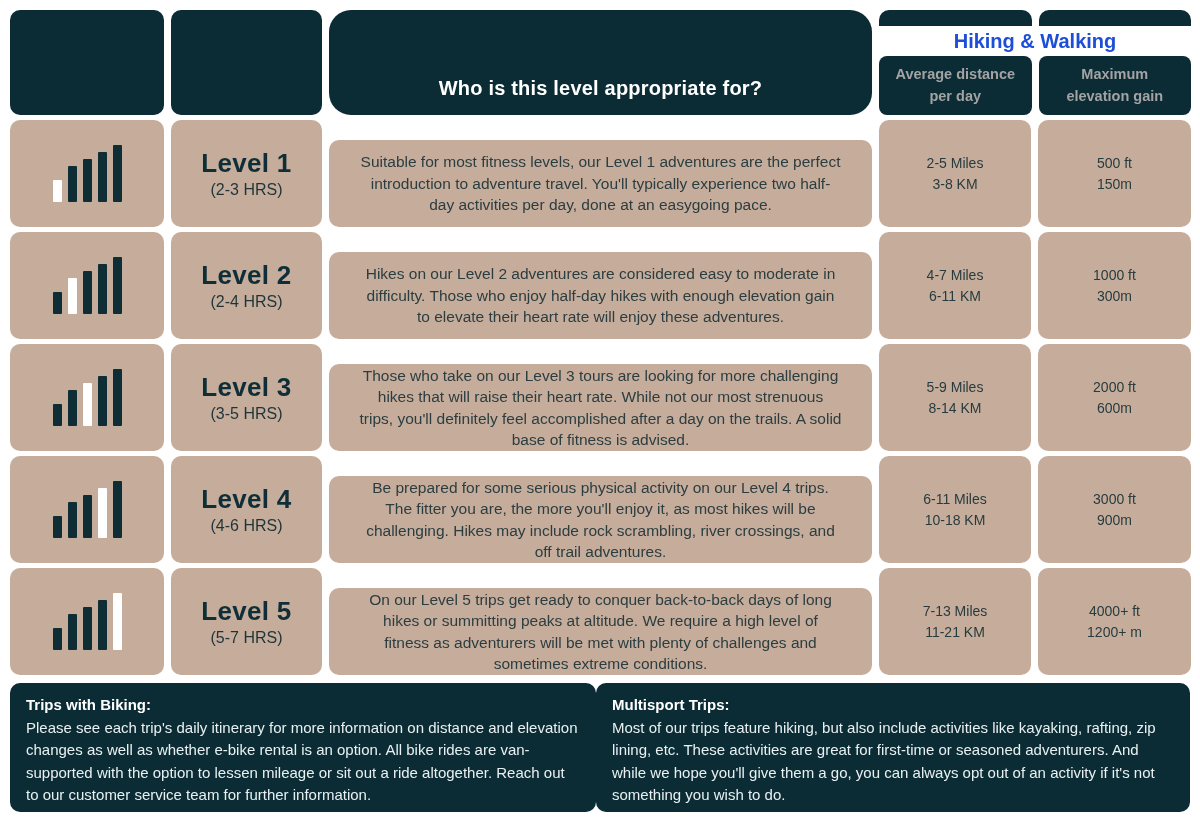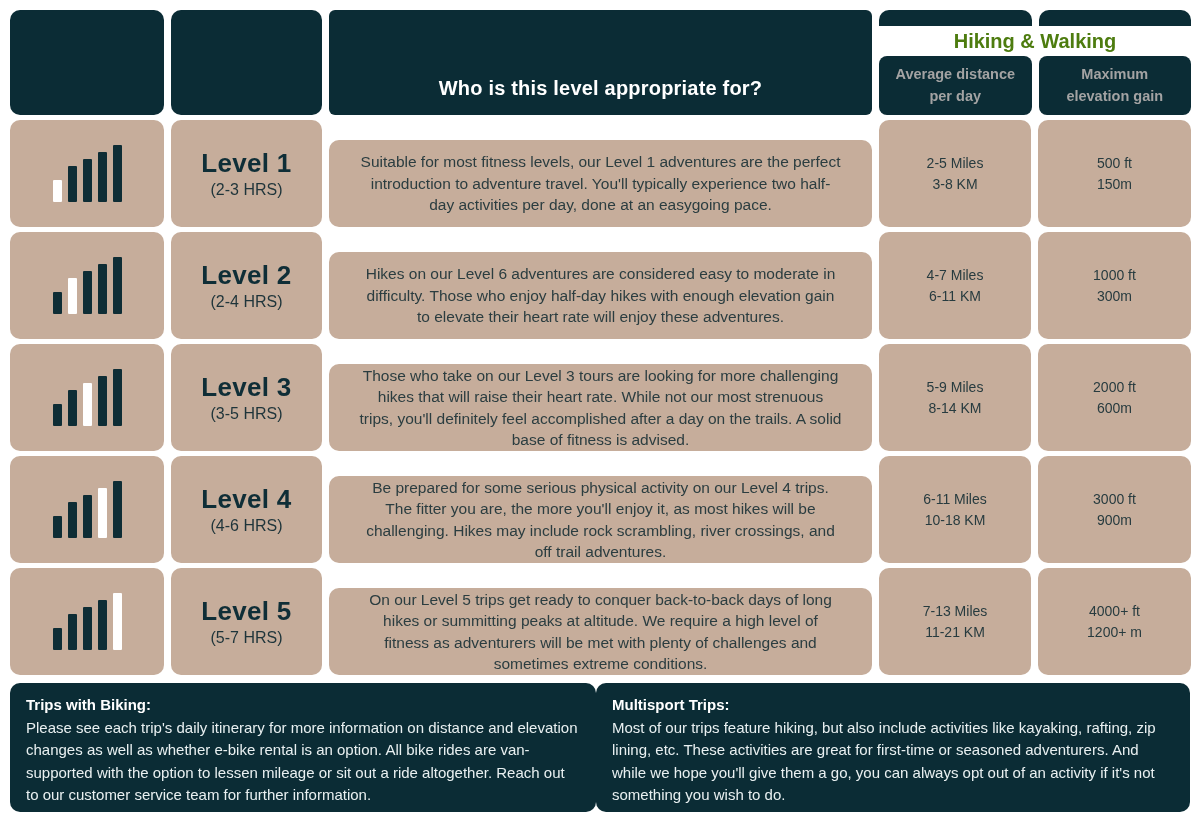--- a/index.html
+++ b/index.html
@@ -22,21 +22,21 @@
     grid-auto-rows: 107px;
     column-gap: 7px;
     row-gap: 5px;
   }
   .teal { background: #0b2c35; }
 
   .hdr-box {
     border-radius: 10px;
   }
   .hdr-question {
-    border-radius: 6px;
+    border-radius: 22px;
     display: flex;
     align-items: flex-end;
     justify-content: center;
     padding-bottom: 15px;
     box-sizing: border-box;
     color: #ffffff;
     font-weight: bold;
     font-size: 20px;
     letter-spacing: 0.2px;
   }
@@ -46,21 +46,21 @@
     flex-direction: column;
   }
   .hdr-caps { display: flex; gap: 7px; height: 16px; }
   .hdr-cap  { flex: 1; background: #0b2c35; border-radius: 10px 10px 0 0; }
   .hdr-band {
     height: 30px;
     background: #ffffff;
     display: flex;
     align-items: center;
     justify-content: center;
-    color: #4d7c0f;
+    color: #1d4ed8;
     font-weight: bold;
     font-size: 20px;
   }
   .hdr-subs { display: flex; gap: 7px; flex: 1; }
   .hdr-sub {
     flex: 1;
     background: #0b2c35;
     border-radius: 8px;
     display: flex;
     align-items: center;
@@ -209,21 +209,21 @@
         <span class="bar b3"></span>
         <span class="bar b4"></span>
         <span class="bar b5"></span>
       </div>
     </div>
     <div class="cell level-cell">
       <div class="level-name">Level 2</div>
       <div class="level-hours">(2-4 HRS)</div>
     </div>
     <div class="cell desc-cell">
-      <span>Hikes on our Level 6 adventures are considered easy to moderate in difficulty. Those who enjoy half-day hikes with enough elevation gain to elevate their heart rate will enjoy these adventures.</span>
+      <span>Hikes on our Level 2 adventures are considered easy to moderate in difficulty. Those who enjoy half-day hikes with enough elevation gain to elevate their heart rate will enjoy these adventures.</span>
     </div>
     <div class="cell stat-cell">
       <span>4-7 Miles</span>
       <span>6-11 KM</span>
     </div>
     <div class="cell stat-cell">
       <span>1000 ft</span>
       <span>300m</span>
     </div>
 

